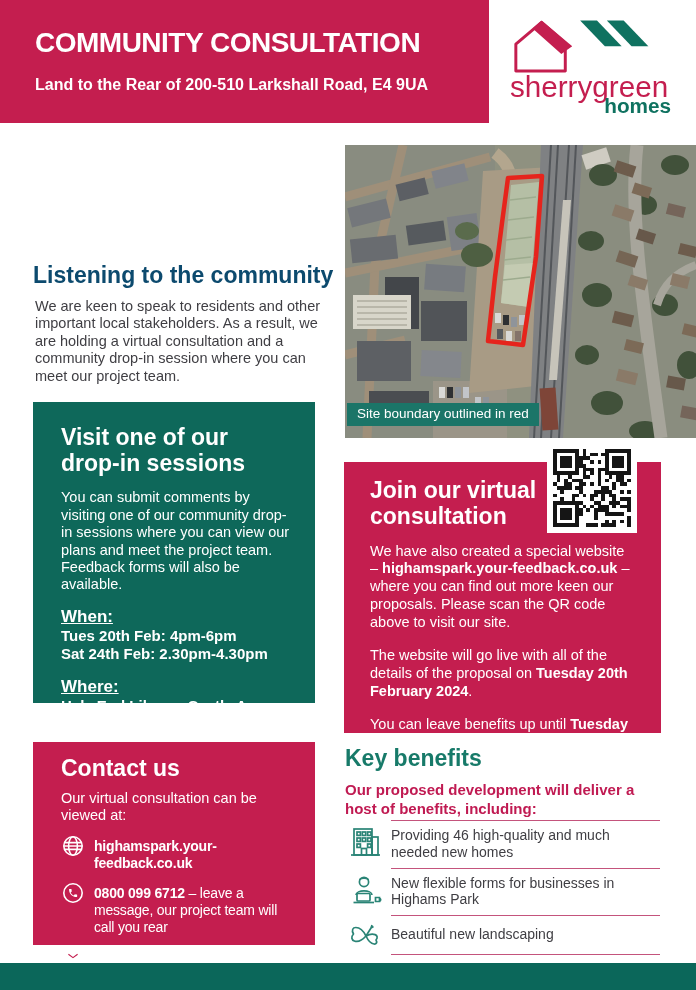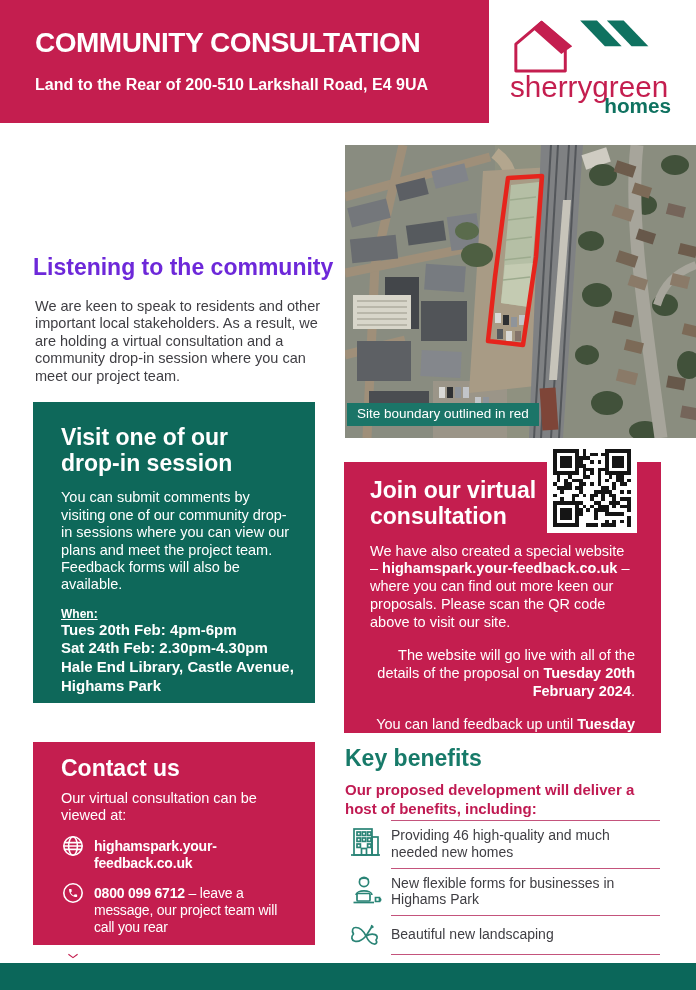--- a/index.html
+++ b/index.html
@@ -8,51 +8,51 @@
   .abs{position:absolute;}
 
   
   .header-band{left:0;top:0;width:489px;height:123px;background:#c41e4f;}
   .header-title{left:35px;top:27px;color:#fff;font-size:28px;font-weight:800;letter-spacing:-.5px;}
   .header-subtitle{left:35px;top:76px;color:#fff;font-size:16px;font-weight:700;}
   .logo{left:502px;top:8px;width:178px;height:108px;}
 
   
   .intro{left:35px;top:150px;width:302px;color:#c01a52;font-size:15px;line-height:1.27;font-weight:700;}
-  .listening-h{left:33px;top:254px;color:#6d28d9;font-size:23px;font-weight:700;}
+  .listening-h{left:33px;top:262px;color:#0c4a6e;font-size:23px;font-weight:700;}
   .listening-b{left:35px;top:298px;width:304px;color:#3f3e43;font-size:14.5px;line-height:1.2;}
 
   
   .photo{left:345px;top:145px;width:351px;height:293px;overflow:hidden;}
   .photo svg{display:block;width:351px;height:293px;}
   .photo-caption{position:absolute;left:2px;top:258px;background:#1b7568;color:#fff;
                  font-size:13.5px;padding:3px 10px 5px;}
 
   
   .green-box{left:33px;top:402px;width:282px;height:301px;background:#0e685a;color:#fff;
              padding:22px 24px 0 28px;box-sizing:border-box;}
   .green-box h2{margin:0;font-size:23px;line-height:1.14;font-weight:700;}
   .green-box .gb-body{margin-top:13px;font-size:14.5px;line-height:1.2;}
-  .gb-label{margin-top:13px;font-size:12px;font-weight:700;text-decoration:underline;}
+  .gb-label{margin-top:13px;font-size:17px;font-weight:700;text-decoration:underline;}
   .gb-line{font-size:15px;line-height:1.24;font-weight:700;}
   .gb-where{width:240px;}
 
   
   .qr{left:547px;top:443px;width:90px;height:90px;background:#fff;z-index:5;
       display:flex;align-items:center;justify-content:center;}
   .qr-grid{display:grid;grid-template-rows:repeat(21,1fr);grid-template-columns:repeat(21,1fr);
            width:78px;height:78px;background:#fff;}
   .qr-grid i{background:#151515;display:block;}
 
   
   .red-box{left:344px;top:462px;width:317px;height:271px;background:#c41e4f;color:#fff;
            padding:16px 26px 0;box-sizing:border-box;}
   .red-box h2{margin:0;width:175px;font-size:23px;line-height:1.12;font-weight:700;}
   .red-box p{margin:13px 0 0;font-size:14.5px;line-height:1.24;}
-  .red-box p+p{margin-top:15px;text-align:right;}
+  .red-box p+p{margin-top:15px;}
   .red-box b{font-weight:700;}
 
   
   .contact-box{left:33px;top:742px;width:282px;height:203px;background:#c41e4f;color:#fff;
                padding:13px 20px 0 28px;box-sizing:border-box;}
   .contact-box h2{margin:0;font-size:23px;font-weight:700;}
   .contact-intro{margin-top:8px;font-size:14.5px;line-height:1.2;}
   .c-row{display:flex;align-items:flex-start;margin-top:10px;}
   .c-icon{flex:0 0 24px;width:24px;height:24px;margin-right:9px;margin-top:-1px;}
   .c-text{font-size:14px;line-height:1.22;letter-spacing:-.2px;padding-top:3px;}
@@ -199,25 +199,26 @@
         <rect x="152" y="184" width="6" height="10" fill="#55585c"></rect>
           <rect x="161" y="186" width="6" height="10" fill="#d9d9d6"></rect>
         <rect x="170" y="186" width="6" height="10" fill="#84736a"></rect>
       </g>
       <polygon points="163,33 197,31 191,112 178,200 143,196 150,132 157,78" fill="none" stroke="#e6241c" stroke-width="4.5" stroke-linejoin="round"></polygon>
     </svg>
     <div class="photo-caption">Site boundary outlined in red</div>
   </div>
 
   <div class="abs green-box">
-    <h2>Visit one of our drop-in session</h2>
+    <h2>Visit one of our drop-in sessions</h2>
     <div class="gb-body">You can submit comments by visiting one of our community drop-in sessions where you can view our plans and meet the project team. Feedback forms will also be available.</div>
     <div class="gb-label">When:</div>
     <div class="gb-line">Tues 20th Feb: 4pm-6pm</div>
     <div class="gb-line">Sat 24th Feb: 2.30pm-4.30pm</div>
+    <div class="gb-label">Where:</div>
     <div class="gb-line gb-where">Hale End Library, Castle Avenue, Highams Park</div>
   </div>
 
   <div class="abs qr">
     <div class="qr-grid">
         <i style="grid-area: 1 / 1;"></i>
         <i style="grid-area: 1 / 2;"></i>
         <i style="grid-area: 1 / 3;"></i>
         <i style="grid-area: 1 / 4;"></i>
         <i style="grid-area: 1 / 5;"></i>
@@ -443,21 +444,21 @@
         <i style="grid-area: 21 / 16;"></i>
         <i style="grid-area: 21 / 17;"></i>
         <i style="grid-area: 21 / 21;"></i>
       </div>
   </div>
 
   <div class="abs red-box">
     <h2>Join our virtual consultation</h2>
     <p><span>We have also created a special website – </span><b>highamspark.your-feedback.co.uk</b><span> – where you can find out more keen our proposals. Please scan the QR code above to visit our site.</span></p>
     <p><span>The website will go live with all of the details of the proposal on </span><b>Tuesday 20th February 2024</b><span>.</span></p>
-    <p><span>You can land feedback up until </span><b>Tuesday 5th March 2024</b><span>.</span></p>
+    <p><span>You can leave benefits up until </span><b>Tuesday 5th March 2024</b><span>.</span></p>
   </div>
 
   <div class="abs contact-box">
     <h2>Contact us</h2>
     <div class="contact-intro">Our virtual consultation can be viewed at:</div>
     <div class="c-row">
       <span class="c-icon">
         <svg viewBox="0 0 24 24" width="24" height="24" fill="none" stroke="#fff" stroke-width="1.6">
           <circle cx="12" cy="12" r="9.2"></circle>
             <ellipse cx="12" cy="12" rx="4.4" ry="9.2"></ellipse>

